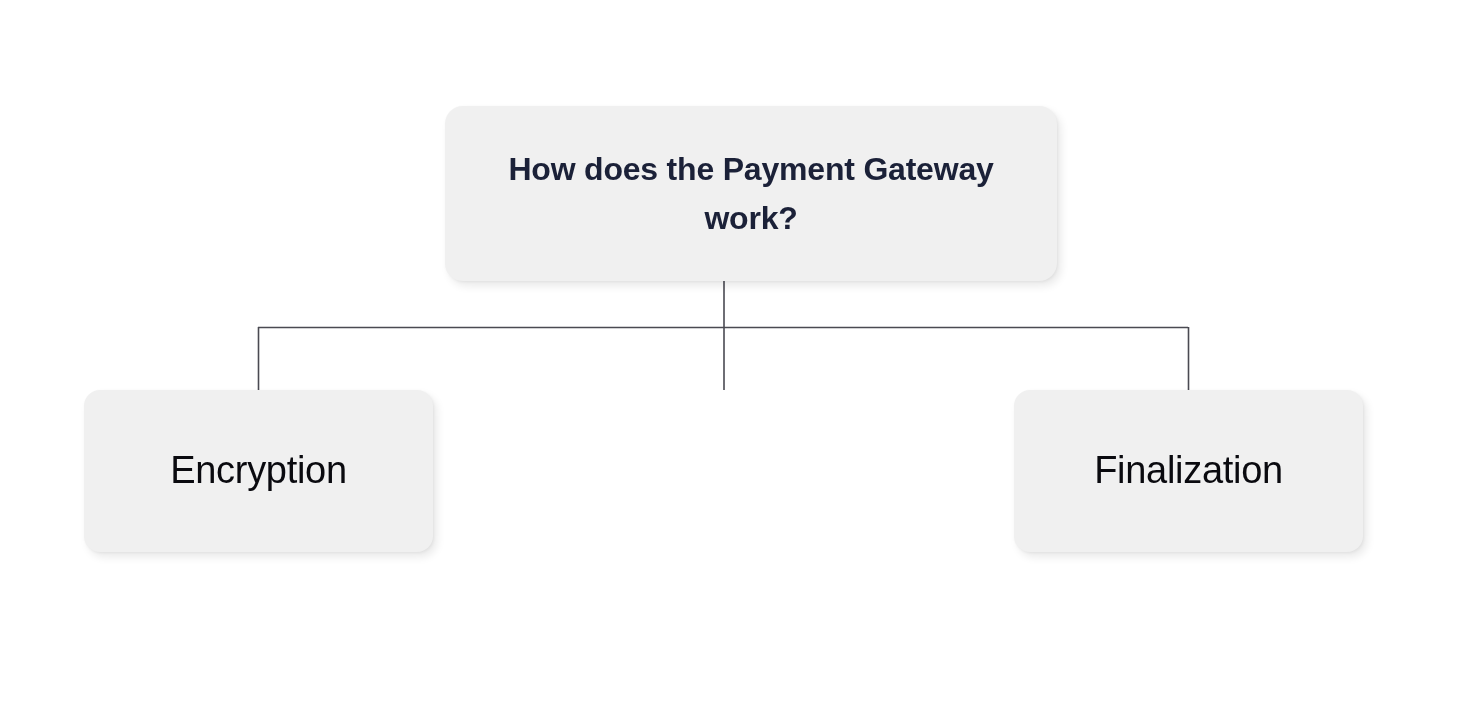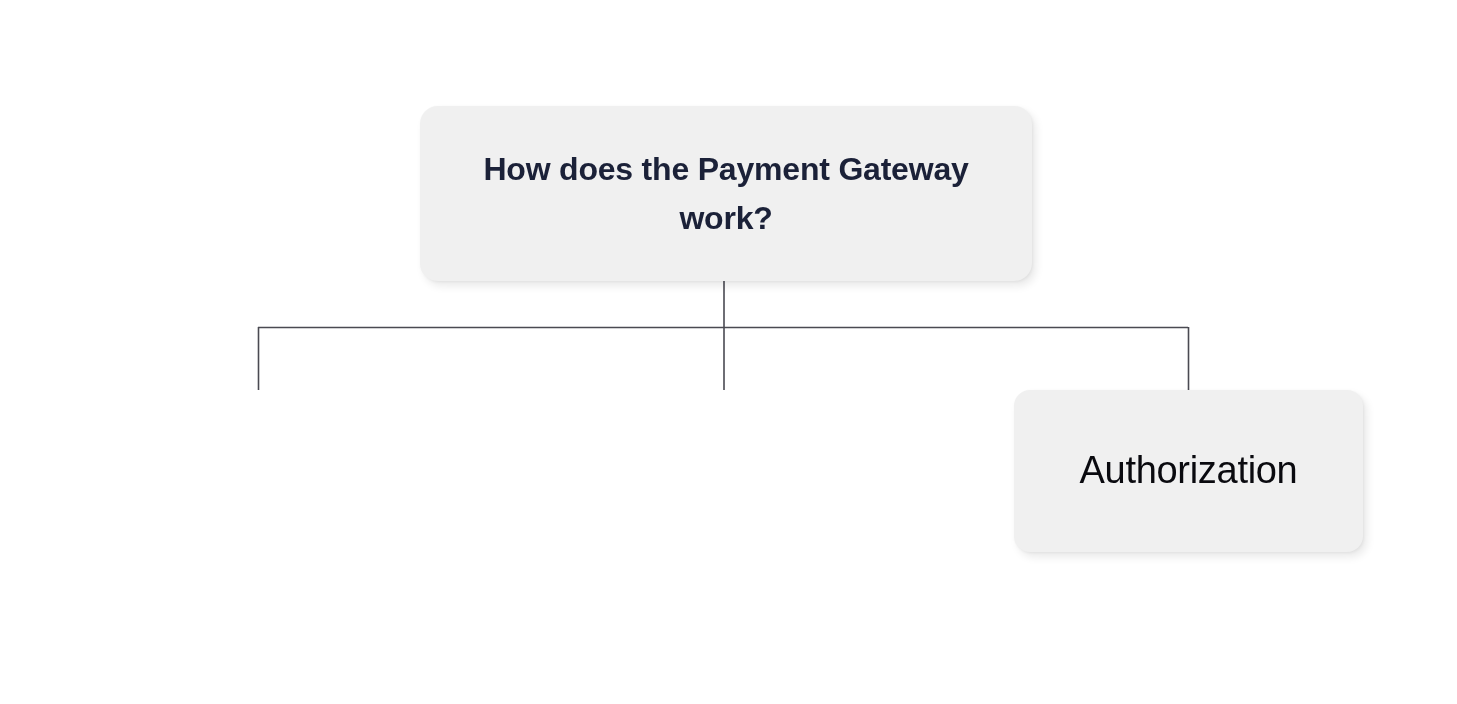--- a/index.html
+++ b/index.html
@@ -38,21 +38,21 @@
     display: flex;
     align-items: center;
     justify-content: center;
     text-align: center;
     box-shadow: 4px 5px 9px rgba(0,0,0,0.085),
                 1px 1px 3px rgba(0,0,0,0.05);
   }
 
   
   #root-node {
-    left: 420px;
+    left: 445px;
     top: 106px;
     width: 612px;
     height: 175px;
     border-radius: 18px;
   }
   #root-node .node-label {
     font-size: 32px;
     font-weight: bold;
     color: #1B2138;
     line-height: 1.52;
@@ -92,19 +92,22 @@
       <line x1="258.5" y1="327" x2="258.5" y2="390"></line>
 
       <line x1="1188.5" y1="327" x2="1188.5" y2="390"></line>
     </g>
   </svg>
 
   <div class="node" id="root-node">
     <span class="node-label">How does the Payment Gateway work?</span>
   </div>
 
+  <div class="node child-node" id="child-node-0">
+    <span class="node-label">Encryption</span>
+  </div>
 
 
   <div class="node child-node" id="child-node-2">
-    <span class="node-label">Authorization</span>
+    <span class="node-label">Finalization</span>
   </div>
 
 </div>
 
 </body></html>

